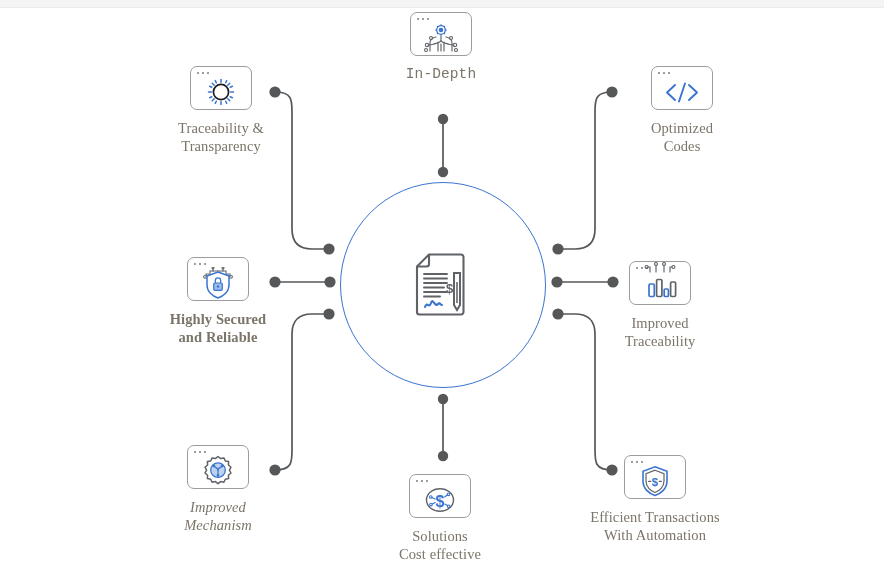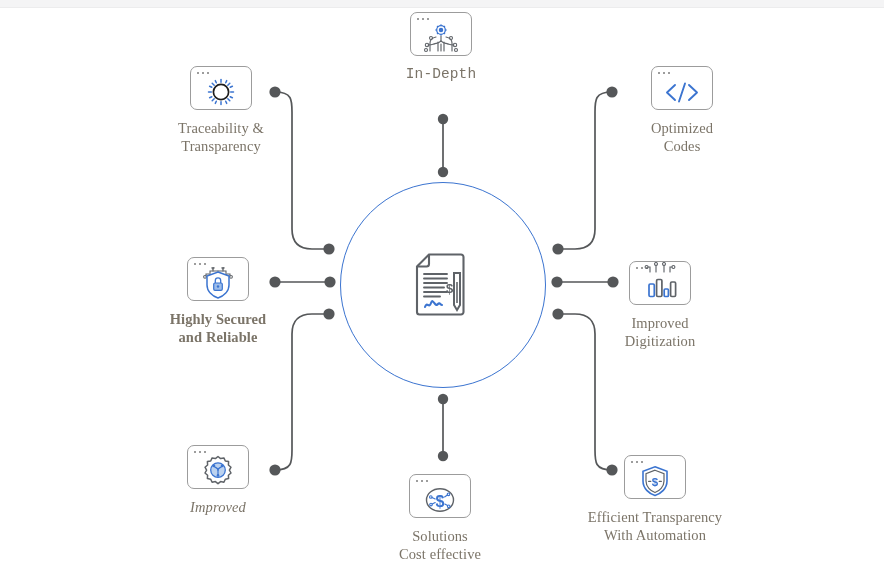--- a/index.html
+++ b/index.html
@@ -331,21 +331,21 @@
           </g>
           <rect x="12" y="22" width="5.3" height="12.5" rx="1.2" fill="none" stroke="#3b74d0" stroke-width="1.7"></rect>
           <rect x="19.6" y="17.5" width="5.3" height="17" rx="1.2" fill="none" stroke="#5f6368" stroke-width="1.7"></rect>
           <rect x="27.2" y="27" width="4.2" height="7.5" rx="1" fill="none" stroke="#3b74d0" stroke-width="1.7"></rect>
           <rect x="33.6" y="20" width="5" height="14.5" rx="1.2" fill="none" stroke="#5f6368" stroke-width="1.7"></rect>
         </svg>
       </div>
     </div>
     <div class="node-label">
       <div>Improved</div>
-      <div>Digitization</div>
+      <div>Traceability</div>
     </div>
   </div>
 
   <div class="node overlay-card" style="left:138px; top:445px;font-style:italic;">
     <div class="icon-card">
       <div class="dots">
           <i></i>
           <i></i>
           <i></i>
         </div>
@@ -366,20 +366,21 @@
           <g fill="#3b74d0">
             <circle cx="13" cy="11" r="1.3"></circle>
             <circle cx="21" cy="11" r="1.3"></circle>
             <circle cx="17" cy="20.4" r="1.3"></circle>
           </g>
         </svg>
       </div>
     </div>
     <div class="node-label">
       <div>Improved</div>
+      <div>Mechanism</div>
     </div>
   </div>
 
   <div class="node overlay-card" style="left:360px; top:474px;">
     <div class="icon-card">
       <div class="dots">
           <i></i>
           <i></i>
           <i></i>
         </div>
@@ -421,18 +422,18 @@
           <path d="M15,5.2 L24,8.6 L24,16 C24,21.8 19.4,25.9 15,27.5 C10.6,25.9 6,21.8 6,16 L6,8.6 Z" fill="none" stroke="#5f6368" stroke-width="1.2"></path>
           <text x="15" y="20.5" text-anchor="middle" font-family="Liberation Sans, sans-serif" font-size="11.5" font-weight="bold" fill="#3b74d0">$</text>
           <g stroke="#5f6368" stroke-width="1.1" stroke-linecap="round">
             <line x1="8.6" y1="16.4" x2="10.8" y2="16.4"></line>
             <line x1="19.2" y1="16.4" x2="21.4" y2="16.4"></line>
           </g>
         </svg>
       </div>
     </div>
     <div class="node-label">
-      <div>Efficient Transparency</div>
+      <div>Efficient Transactions</div>
       <div>With Automation</div>
     </div>
   </div>
 
 </div>
 
 </body></html>

